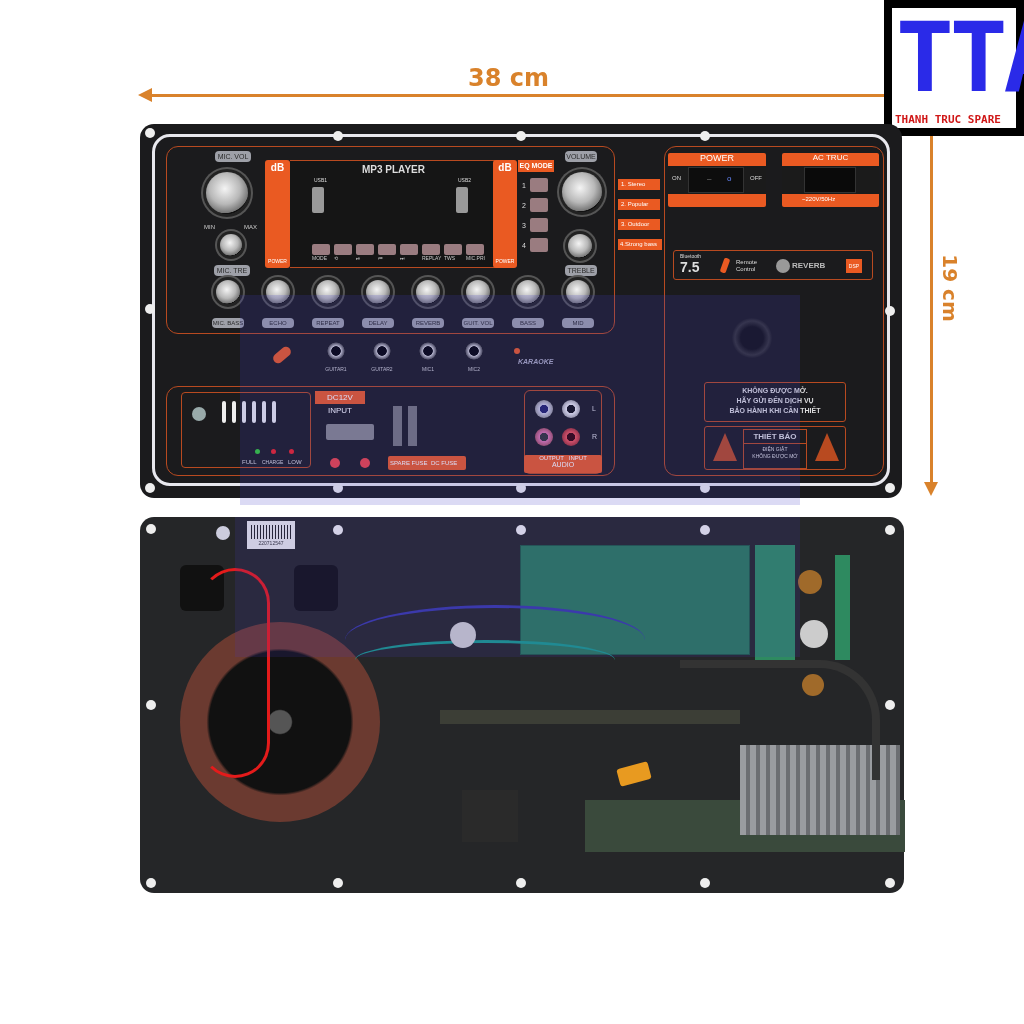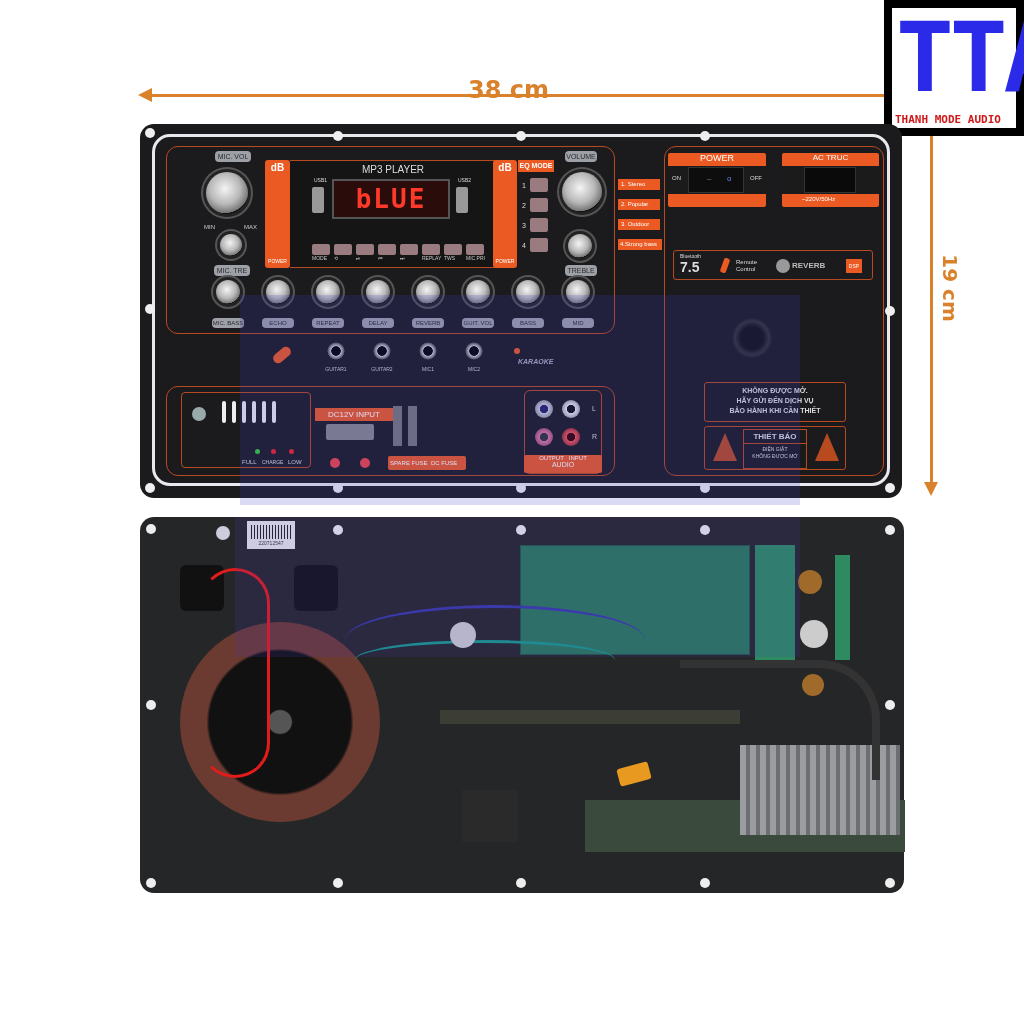--- a/index.html
+++ b/index.html
@@ -26,35 +26,35 @@
 .eq-btn{width:18px;height:14px;background:#9a7c80;border-radius:2px}
 .jack{width:18px;height:18px;border-radius:50%;background:radial-gradient(circle,#000 35%,#ccc 40%,#555 65%,#111 70%)}
 .rca{width:18px;height:18px;border-radius:50%}
 .board{left:140px;top:517px;width:764px;height:376px;background:#252628;border-radius:14px}
 .overlay{background:rgba(70,60,200,0.35)}
 </style>
 </head>
 <body>
 
 <div class="abs" style="left:138px;top:60px;width:746px;height:40px">
-  <div class="abs dim-label" style="left:330px;top:16px">38 cm</div>
+  <div class="abs dim-label" style="left:330px;top:4px">38 cm</div>
   <div class="abs hline" style="left:10px;top:34px;width:736px"></div>
   <div class="abs" style="left:0;top:28px;width:0;height:0;border-top:7px solid transparent;border-bottom:7px solid transparent;border-right:14px solid #d9822b"></div>
 </div>
 
 <div class="abs" style="left:920px;top:136px;width:40px;height:364px">
   <div class="abs vline" style="left:10px;top:0;height:348px"></div>
   <div class="abs" style="left:4px;top:346px;width:0;height:0;border-left:7px solid transparent;border-right:7px solid transparent;border-top:14px solid #d9822b"></div>
   <div class="abs dim-label" style="left:-4px;top:140px;transform:rotate(90deg);transform-origin:center;white-space:nowrap;font-size:20px">19 cm</div>
 </div>
 
 <div class="abs logo">
   <div class="logo-inner">
     <div class="logo-tta">TTA</div>
-    <div class="logo-sub">THANH MODE AUDIO</div>
+    <div class="logo-sub">THANH TRUC SPARE</div>
   </div>
 </div>
 
 <div class="abs panel"></div>
 <div class="abs panel-border"></div>
 <div class="abs hole" style="left:145px;top:128px"></div>
 <div class="abs hole" style="left:333px;top:131px"></div>
 <div class="abs hole" style="left:516px;top:131px"></div>
 <div class="abs hole" style="left:700px;top:131px"></div>
 <div class="abs hole" style="left:145px;top:304px"></div>
@@ -73,24 +73,23 @@
 <div class="abs mm" style="left:244px;top:224px">MAX</div>
 <div class="abs knob" style="left:220px;top:234px;width:22px;height:22px"></div>
 <div class="abs lbl-pill" style="left:214px;top:265px;width:36px">MIC. TRE</div>
 
 <div class="abs orange" style="left:265px;top:160px;width:25px;height:108px;border-radius:3px">
   <div style="font-size:10px;font-weight:bold;text-align:center;margin-top:2px">dB</div>
   <div style="font-size:5px;text-align:center;position:absolute;bottom:4px;width:100%">POWER</div>
 </div>
 
 <div class="abs" style="left:290px;top:160px;width:224px;height:108px;background:#151515;border-top:1px solid #b84a20;border-bottom:1px solid #b84a20">
-  <div class="abs" style="left:72px;top:3px;color:#ddd;font-size:10px;font-weight:normal">MP3 PLAYER</div>
+  <div class="abs" style="left:72px;top:3px;color:#ddd;font-size:10px;font-weight:bold">MP3 PLAYER</div>
   <div class="abs tiny" style="left:24px;top:16px;font-size:5px">USB1</div>
   <div class="abs" style="left:22px;top:26px;width:12px;height:26px;background:#999;border-radius:2px"></div>
-  <div class="abs display" style="left:42px;top:18px;width:118px;height:40px;line-height:36px">bLUE</div>
   <div class="abs tiny" style="left:168px;top:16px;font-size:5px">USB2</div>
   <div class="abs" style="left:166px;top:26px;width:12px;height:26px;background:#999;border-radius:2px"></div>
   <div class="abs" style="left:22px;top:83px;display:flex;gap:2px">
     <div style="width:20px">
         <div class="btn-sq"></div>
         <div class="mm" style="font-size:5px">MODE</div>
       </div>
     <div style="width:20px">
         <div class="btn-sq"></div>
         <div class="mm" style="font-size:5px">⟲</div>
@@ -228,21 +227,21 @@
       <div style="width:4px;height:22px;background:#eee;border-radius:2px"></div>
       <div style="width:4px;height:22px;background:#eee;border-radius:2px"></div>
   </div>
   <div class="abs" style="left:73px;top:56px;width:5px;height:5px;border-radius:50%;background:#3c3"></div>
   <div class="abs" style="left:89px;top:56px;width:5px;height:5px;border-radius:50%;background:#e22"></div>
   <div class="abs" style="left:107px;top:56px;width:5px;height:5px;border-radius:50%;background:#e22"></div>
   <div class="abs tiny" style="left:60px;top:66px;font-size:6px">FULL</div>
   <div class="abs tiny" style="left:80px;top:66px;font-size:5px">CHARGE</div>
   <div class="abs tiny" style="left:106px;top:66px;font-size:6px">LOW</div>
 </div>
-<div class="abs orange" style="left:315px;top:408px;width:78px;height:13px;font-size:8px;text-align:center;line-height:13px">DC12V INPUT</div>
+<div class="abs orange" style="left:315px;top:391px;width:50px;height:13px;font-size:8px;text-align:center;line-height:13px">DC12V INPUT</div>
 <div class="abs" style="left:326px;top:424px;width:48px;height:16px;background:#888;border-radius:2px"></div>
 <div class="abs" style="left:330px;top:458px;width:10px;height:10px;border-radius:50%;background:#e44"></div>
 <div class="abs" style="left:360px;top:458px;width:10px;height:10px;border-radius:50%;background:#e44"></div>
 <div class="abs" style="left:393px;top:406px;width:40px;height:40px"><div style="display:inline-block;width:9px;height:40px;background:#777;margin-right:6px"></div><div style="display:inline-block;width:9px;height:40px;background:#777"></div></div>
 <div class="abs orange" style="left:388px;top:456px;width:78px;height:14px;font-size:6px;line-height:14px;padding-left:2px;border-radius:2px"><span>SPARE FUSE</span>&nbsp;&nbsp;<span>DC FUSE</span></div>
 
 <div class="abs" style="left:524px;top:390px;width:78px;height:84px;border:1px solid #b84a20;border-radius:6px"></div>
 <div class="abs rca" style="left:535px;top:400px;background:radial-gradient(circle,#226 30%,#ccd 35%,#999 70%)"></div>
 <div class="abs rca" style="left:562px;top:400px;background:radial-gradient(circle,#111 30%,#eee 35%,#aaa 70%)"></div>
 <div class="abs rca" style="left:535px;top:428px;background:radial-gradient(circle,#333 30%,#d7a 35%,#a56 70%)"></div>

